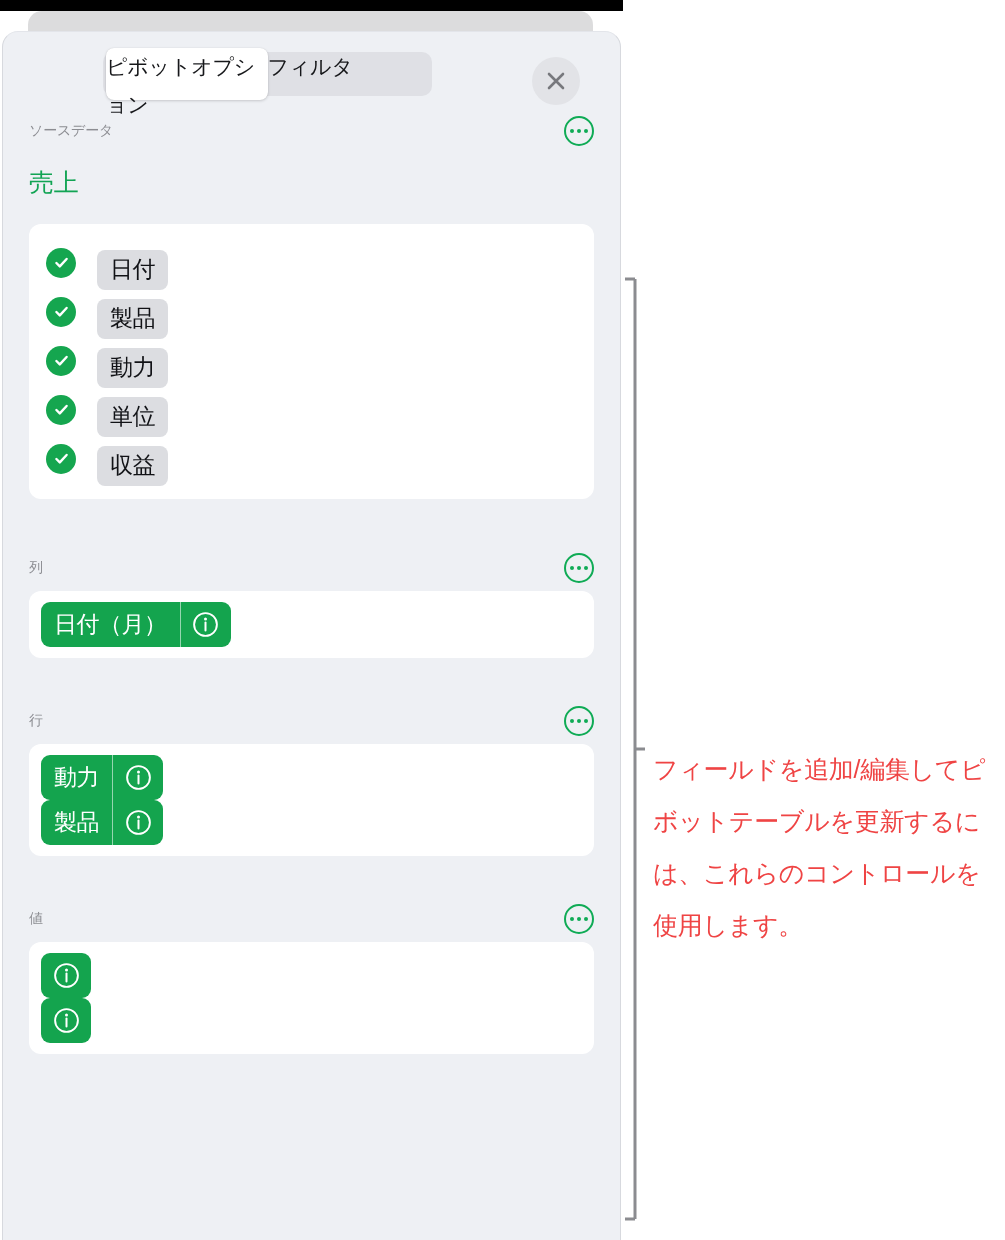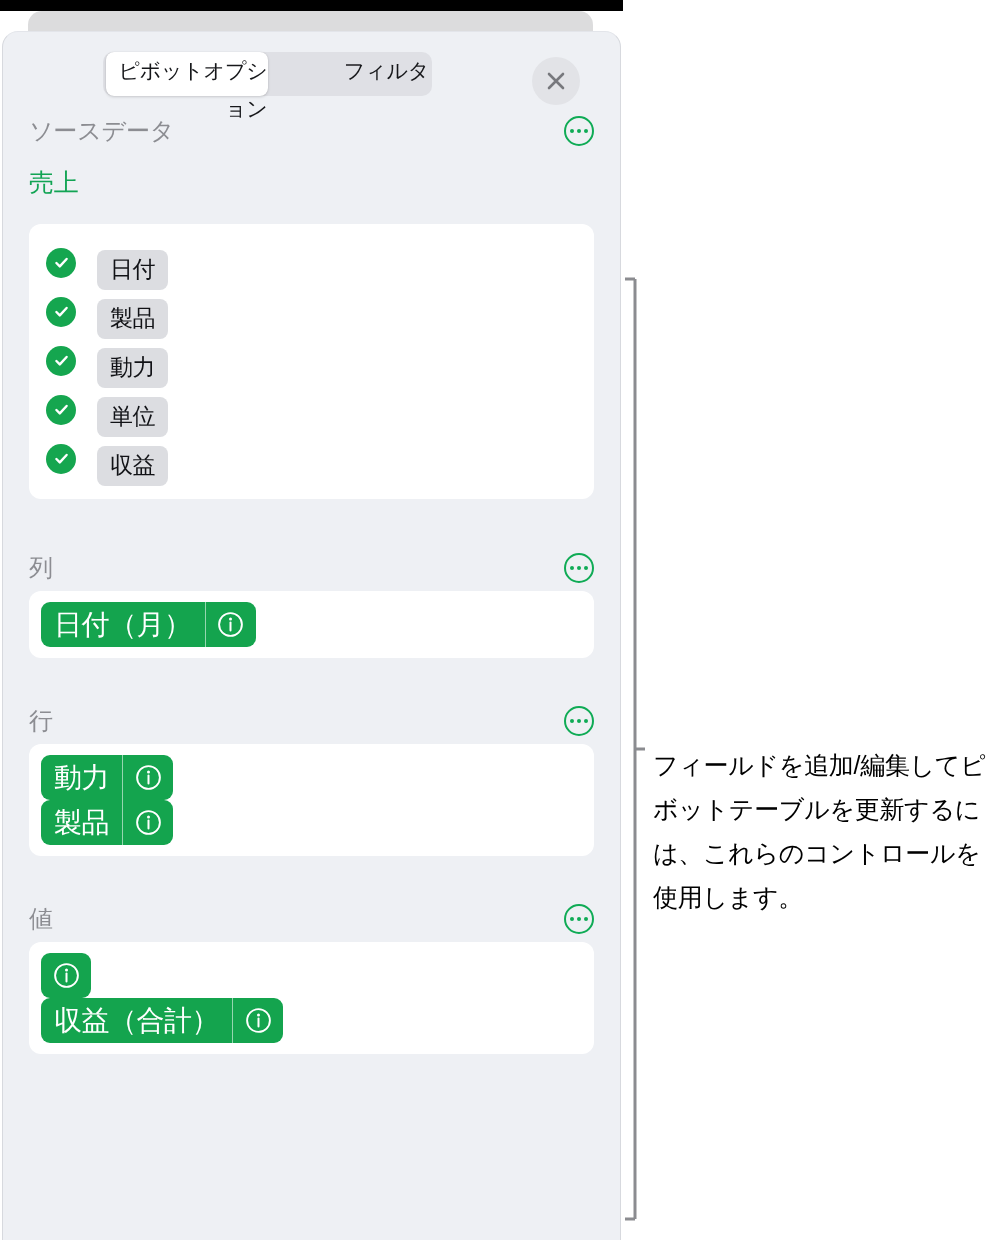--- a/index.html
+++ b/index.html
@@ -65,23 +65,23 @@
     height: 44px;
     background: #dfe0e5;
     border-radius: 10px;
     display: flex;
     align-items: center;
     padding: 3px;
     box-sizing: border-box;
   }
   .seg-tab {
     flex: 1 1 0;
-    height: 44px;
+    height: 52px;
     line-height: 38px;
-    text-align: right;
+    text-align: left;
     font-size: 21px;
     color: #16171a;
     border-radius: 8px;
     letter-spacing: -0.2px;
     cursor: default;
   }
   .seg-tab.active {
     background: #ffffff;
     box-shadow: 0 1px 3px rgba(0,0,0,0.16), 0 0 1px rgba(0,0,0,0.12);
   }
@@ -104,21 +104,21 @@
   
   .section-head {
     position: relative;
     height: 46px;
     padding: 0 26px;
     display: flex;
     align-items: center;
     justify-content: space-between;
   }
   .section-label {
-    font-size: 24px;
+    font-size: 14px;
     color: #8c8d92;
     letter-spacing: -0.2px;
   }
 
   
   .dots-btn {
     width: 30px;
     height: 30px;
     border-radius: 50%;
     border: 2px solid #0fab55;
@@ -214,21 +214,21 @@
     border-radius: 9px;
     height: 45px;
     margin-left: 12px;
     overflow: hidden;
     cursor: default;
   }
   .token-label {
     display: flex;
     align-items: center;
     padding: 0 13px;
-    font-size: 28px;
+    font-size: 23px;
     color: #ffffff;
     letter-spacing: -0.5px;
     border-right: 1px solid rgba(255,255,255,0.55);
   }
   .token-info {
     display: flex;
     align-items: center;
     justify-content: center;
     width: 50px;
   }
@@ -245,22 +245,22 @@
     top: 277px;
     width: 22px;
     height: 944px;
   }
   #callout-text {
     position: absolute;
     left: 653px;
     top: 743px;
     width: 350px;
     font-size: 25px;
-    line-height: 44px;
-    color: #000000;
+    line-height: 52px;
+    color: #ef4444;
     letter-spacing: -0.3px;
   }
 </style>
 </head>
 <body>
 
 <div id="top-black"></div>
 
 <div id="backing-sheet"></div>
 
@@ -424,21 +424,20 @@
           <svg width="27" height="27" viewBox="0 0 27 27">
             <circle cx="13.5" cy="13.5" r="11.4" stroke="#ffffff" stroke-width="1.9" fill="none"></circle>
             <circle cx="13.5" cy="7.9" r="1.5" fill="#ffffff"></circle>
             <path d="M13.5 11.6 L13.5 19.4" stroke="#ffffff" stroke-width="2" stroke-linecap="round"></path>
           </svg>
         </span>
       </div>
     </div>
     <div class="token-row">
       <div class="token">
-        <span class="token-label">収益（合計）</span>
         <span class="token-info">
           <svg width="27" height="27" viewBox="0 0 27 27">
             <circle cx="13.5" cy="13.5" r="11.4" stroke="#ffffff" stroke-width="1.9" fill="none"></circle>
             <circle cx="13.5" cy="7.9" r="1.5" fill="#ffffff"></circle>
             <path d="M13.5 11.6 L13.5 19.4" stroke="#ffffff" stroke-width="2" stroke-linecap="round"></path>
           </svg>
         </span>
       </div>
     </div>
   </div>

